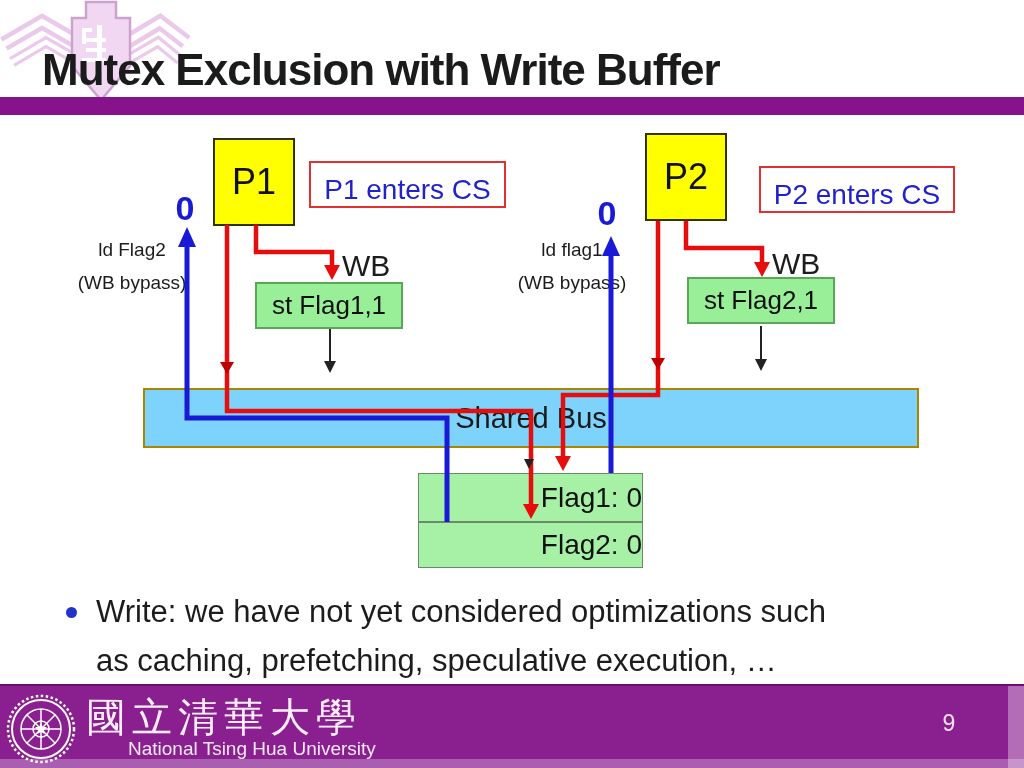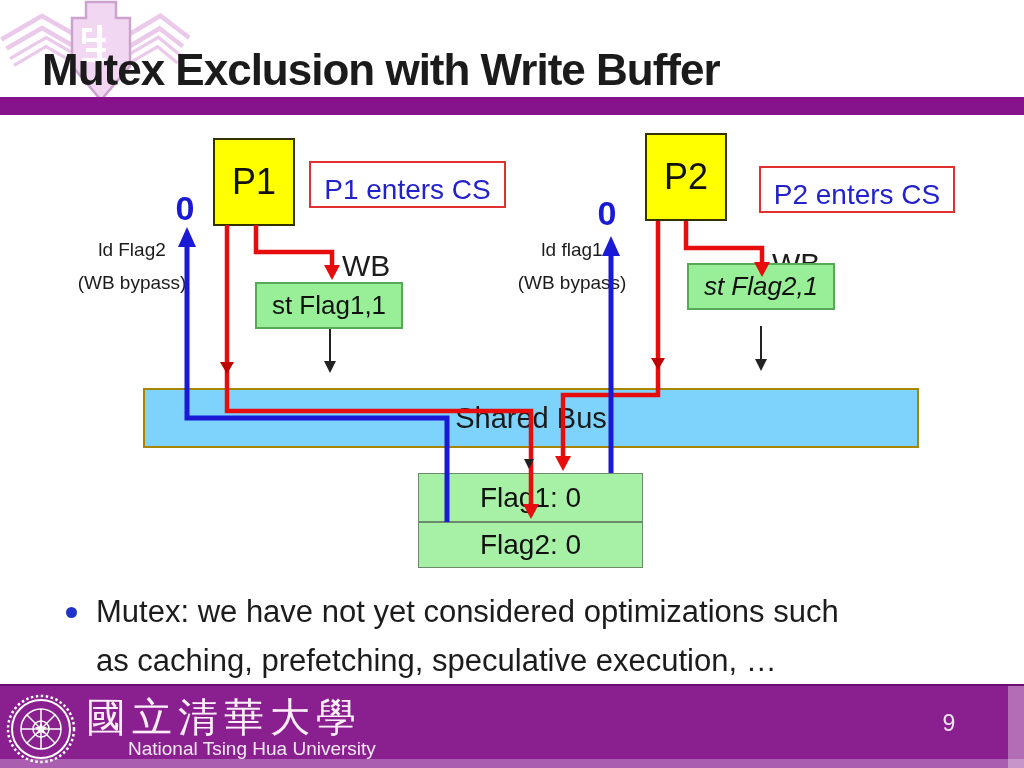--- a/index.html
+++ b/index.html
@@ -35,21 +35,21 @@
     font-size:26px;color:#111;z-index:1;box-sizing:border-box;
   }
   .bus{
     left:143px;top:388px;width:776px;height:60px;background:#7dd3fc;
     border:2px solid #A98600;box-sizing:border-box;z-index:1;
     display:flex;align-items:center;justify-content:center;
   }
   .bus-label{font-size:29px;color:#1a1a1a;}
   .flagbox{
     left:418px;width:225px;background:#A6F1A6;border:1px solid #6a8a6a;
-    display:flex;align-items:center;justify-content:center;
+    display:flex;align-items:center;justify-content:flex-end;
     font-size:28px;color:#111;z-index:1;box-sizing:border-box;
   }
   .overlay{left:0;top:0;width:1024px;height:768px;z-index:5;pointer-events:none;}
   
   .note-dot{left:66px;top:607px;width:11px;height:11px;border-radius:50%;background:#2233CC;z-index:1;}
   .note-line{left:96px;width:900px;font-size:31px;color:#1c1c1c;z-index:1;white-space:nowrap;}
   
   .footer{left:0;top:684px;width:1024px;height:84px;background:#8A2090;border-top:2px solid #6A0F70;z-index:2;box-sizing:border-box;}
   .footer-right-edge{position:absolute;right:0;top:0;width:16px;height:100%;background:rgba(255,255,255,0.35);}
   .footer-bottom-edge{position:absolute;left:0;bottom:0;width:1024px;height:9px;background:rgba(255,255,255,0.28);}
@@ -111,21 +111,21 @@
     <div>ld flag1</div>
     <div>(WB bypass)</div>
   </div>
 
   <div class="abs wb" style="left:342px;top:249px;">WB</div>
   <div class="abs wb" style="left:772px;top:247px;">WB</div>
 
   <div class="abs stbox" style="left:255px;top:282px;">
     <span>st Flag1,1</span>
   </div>
-  <div class="abs stbox" style="left:687px;top:263px;font-style:italic;">
+  <div class="abs stbox" style="left:687px;top:277px;">
     <span>st Flag2,1</span>
   </div>
 
   <div class="abs bus">
     <span class="bus-label">Shared Bus</span>
   </div>
 
   <div class="abs flagbox" style="top:473px;height:49px;">
     <span>Flag1: 0</span>
   </div>
@@ -156,21 +156,21 @@
     <path d="M611,473 L611,249" stroke="#1A1AD6" stroke-width="5" fill="none"></path>
     <polygon points="611,236 602,256 620,256" fill="#1A1AD6"></polygon>
 
     <path d="M330,329 L330,363" stroke="#222222" stroke-width="2" fill="none"></path>
     <polygon points="330,373 324,361 336,361" fill="#222222"></polygon>
     <path d="M761,326 L761,361" stroke="#222222" stroke-width="2" fill="none"></path>
     <polygon points="761,371 755,359 767,359" fill="#222222"></polygon>
   </svg>
 
   <div class="abs note-dot"></div>
-  <div class="abs note-line" style="top:594px;">Mutex: we have not yet considered optimizations such</div>
+  <div class="abs note-line" style="top:594px;">Write: we have not yet considered optimizations such</div>
   <div class="abs note-line" style="top:643px;">as caching, prefetching, speculative execution, …</div>
 
   <div class="abs footer">
     <svg style="position:absolute;left:5px;top:6px;" width="72" height="74" viewBox="0 0 72 74">
       <circle cx="36" cy="37" r="33" fill="none" stroke="#FFFFFF" stroke-width="2.5" stroke-dasharray="2.5 2.5"></circle>
       <circle cx="36" cy="37" r="29" fill="none" stroke="#FFFFFF" stroke-width="2"></circle>
       <circle cx="36" cy="37" r="20" fill="none" stroke="#FFFFFF" stroke-width="1.5"></circle>
       <g stroke="#FFFFFF" stroke-width="1.5">
         <line x1="36" y1="17" x2="36" y2="57"></line>
         <line x1="16" y1="37" x2="56" y2="37"></line>

